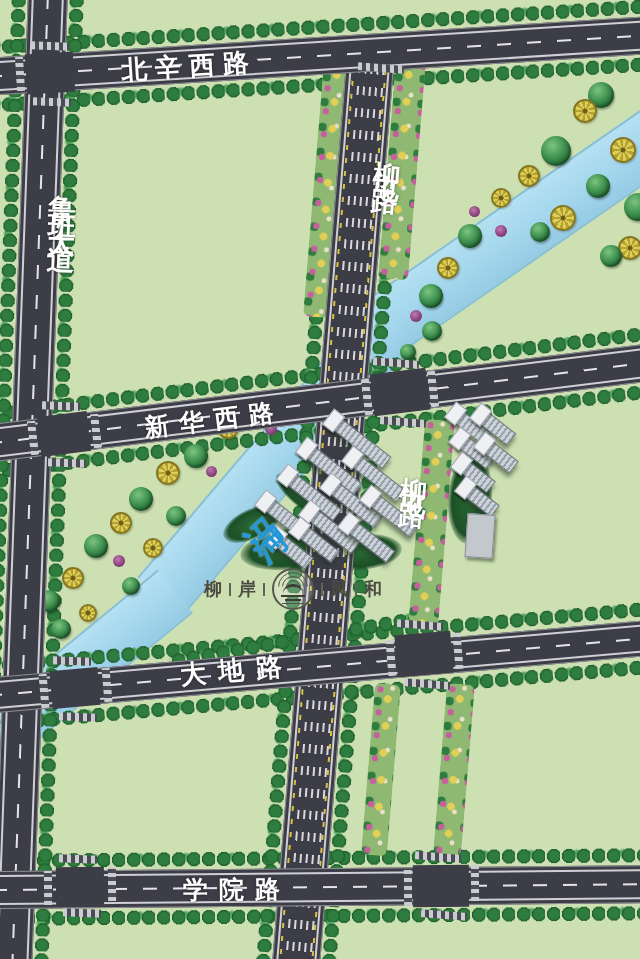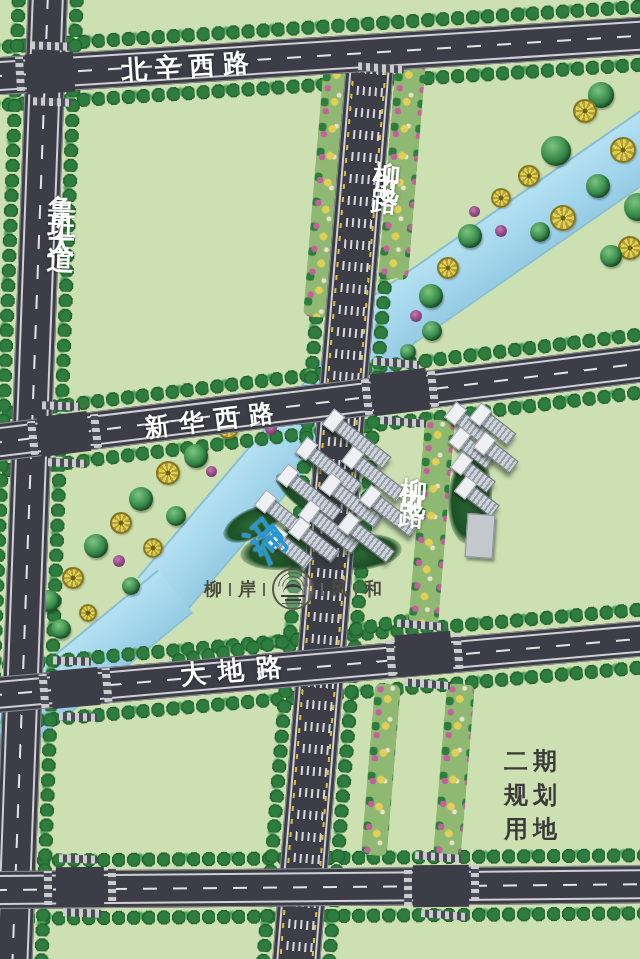--- a/index.html
+++ b/index.html
@@ -324,26 +324,22 @@
       </div>
     </div>
   <div class="lowrise" style="left:466px;top:514px;width:26px;height:42px;transform:rotate(4deg);"></div>
 
   <div class="rlab" style="left:121px;top:49px;font-size:26px;letter-spacing:8px;transform:rotate(-3.6deg);">北辛西路</div>
   <div class="rlab vlab" style="left:43px;top:172px;font-size:28px;letter-spacing:17px;transform:rotate(2.1deg);">鲁班大道</div>
   <div class="rlab vlab" style="left:370px;top:140px;font-size:27px;letter-spacing:13px;transform:rotate(4.7deg);">柳屯路</div>
   <div class="rlab vlab" style="left:397px;top:456px;font-size:27px;letter-spacing:12px;transform:rotate(4.7deg);">柳屯路</div>
   <div class="rlab" style="left:144px;top:403px;font-size:25px;letter-spacing:10px;transform:rotate(-7deg);">新华西路</div>
   <div class="rlab" style="left:180px;top:653px;font-size:26px;letter-spacing:12px;transform:rotate(-5deg);">大地路</div>
+  <div class="rlab" style="left:183px;top:873px;font-size:25px;letter-spacing:11px;transform:rotate(-0.5deg);">学院路</div>
   <div class="riverlab" style="left:218px;top:500px;font-size:34px;letter-spacing:12px;transform:rotate(-43deg);">冯河</div>
-  <div class="p2lab" style="left:504px;top:744px;">
-    <span style="display:block">二期</span>
-    <span style="display:block">规划</span>
-    <span style="display:block">用地</span>
-  </div>
 
   <div id="logo">
     <span class="ch">柳</span>
     <span class="sep"></span>
     <span class="ch">岸</span>
     <span class="sep"></span>
     <span class="emblem">
       <span class="arc a1"></span>
         <span class="arc a2"></span>
         <span class="arc a3"></span>

